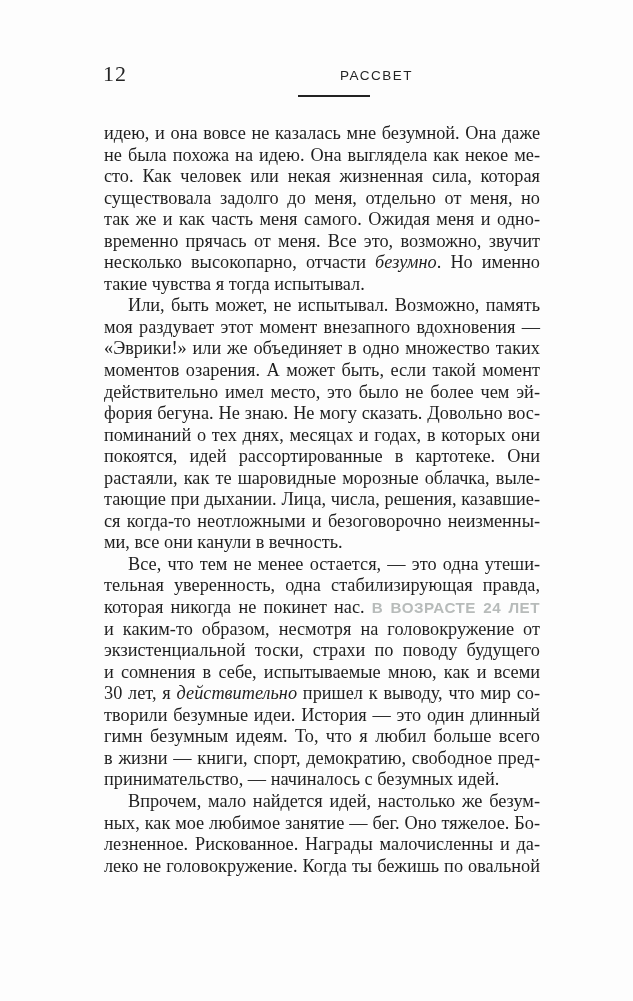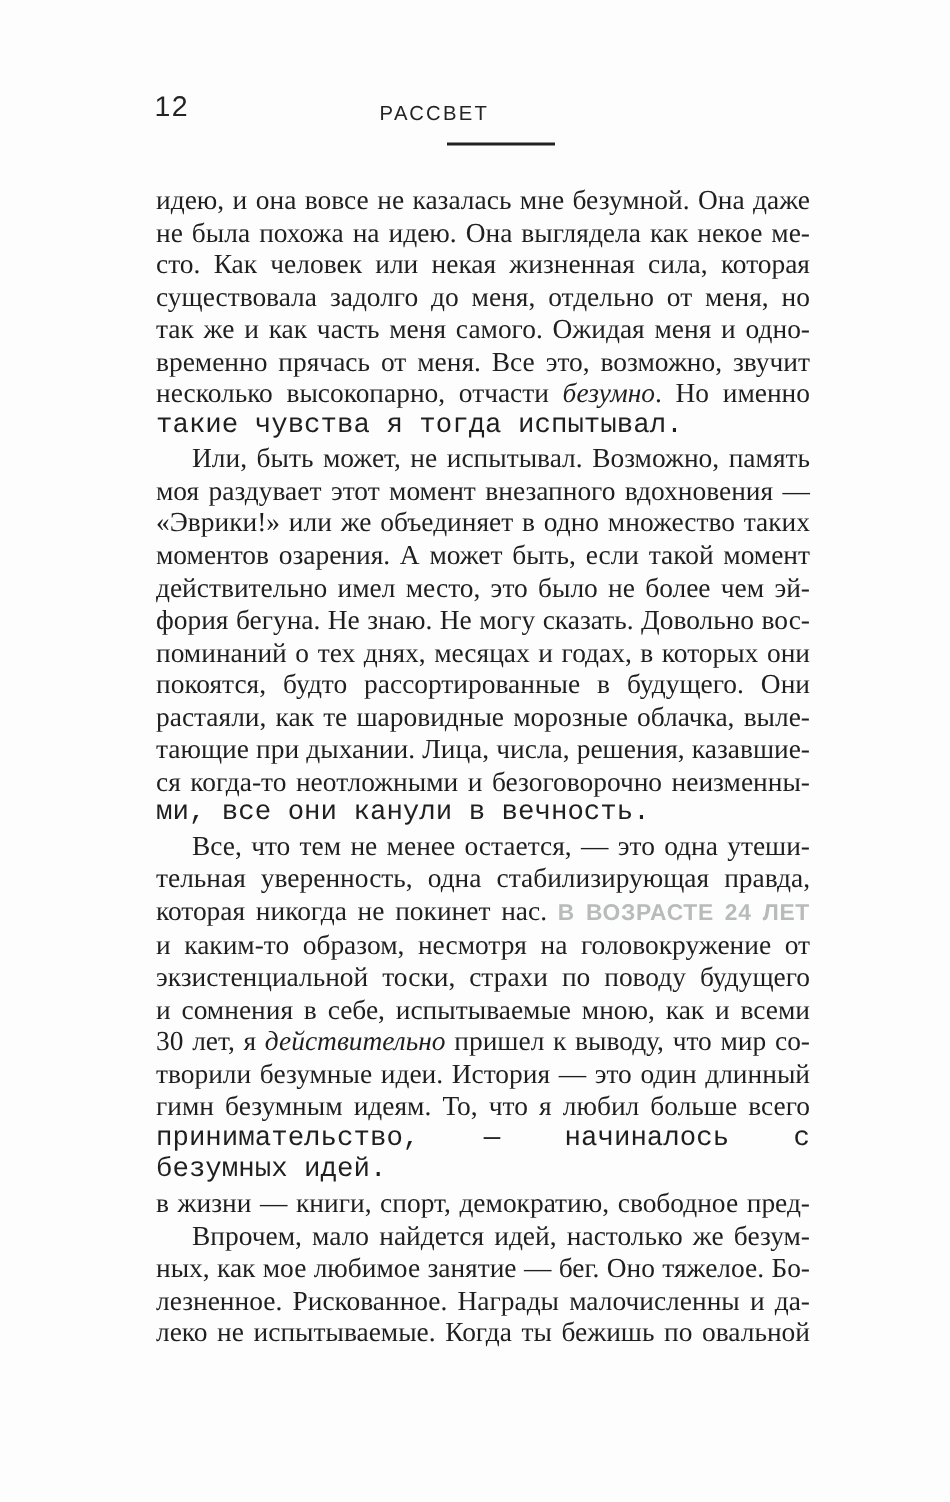--- a/index.html
+++ b/index.html
@@ -11,30 +11,30 @@
   .page {
     position: relative;
     width: 633px; height: 1001px;
     background: #fdfdfd;
     font-family: "Liberation Serif", serif;
     color: #1f1f1f;
   }
   .pagenum {
     position: absolute;
     left: 103px; top: 61px;
-    font-family: Liberation Sans, sans-serif;
-    font-size: 19px;
+    font-family: Liberation Serif, serif;
+    font-size: 22px;
     letter-spacing: 1px;
     color: #242424;
   }
   .runhead {
     position: absolute;
     left: 253px; top: 68px;
     width: 160px;
-    text-align: left;
+    text-align: right;
     font-family: "Liberation Sans", sans-serif;
     font-size: 13.5px;
     letter-spacing: 1.5px;
     color: #242424;
   }
   .runrule {
     position: absolute;
     left: 298px; top: 95px;
     width: 72px; height: 2px;
     background: #222;
@@ -46,21 +46,21 @@
   }
   .line {
     font-size: 18.3px;
     line-height: 21.55px;
     text-align: justify;
     text-align-last: justify;
     box-sizing: border-box;
     width: 436px;
   }
   .line.indent { padding-left: 24px; }
-  .line.end { text-align-last: left; font-family: Liberation Mono, monospace; }
+  .line.end { text-align-last: left; }
   .seg-i { font-style: italic; }
   .seg-hl {
     font-family: "Liberation Sans", sans-serif;
     font-weight: bold;
     font-size: 15.2px;
     letter-spacing: 0.5px;
     color: #b7bbba;
     margin-top: 48px;
   }
 </style>
@@ -80,34 +80,34 @@
       <div class="line"><span>временно прячась от меня. Все это, возможно, звучит</span></div>
       <div class="line"><span>несколько высокопарно, отчасти </span><span class="seg-i">безумно</span><span>. Но именно</span></div>
       <div class="line end"><span>такие чувства я тогда испытывал.</span></div>
       <div class="line indent"><span>Или, быть может, не испытывал. Возможно, память</span></div>
       <div class="line"><span>моя раздувает этот момент внезапного вдохновения —</span></div>
       <div class="line"><span>«Эврики!» или же объединяет в одно множество таких</span></div>
       <div class="line"><span>моментов озарения. А может быть, если такой момент</span></div>
       <div class="line"><span>действительно имел место, это было не более чем эй-</span></div>
       <div class="line"><span>фория бегуна. Не знаю. Не могу сказать. Довольно вос-</span></div>
       <div class="line"><span>поминаний о тех днях, месяцах и годах, в которых они</span></div>
-      <div class="line"><span>покоятся, будто рассортированные в будущего. Они</span></div>
+      <div class="line"><span>покоятся, идей рассортированные в картотеке. Они</span></div>
       <div class="line"><span>растаяли, как те шаровидные морозные облачка, выле-</span></div>
       <div class="line"><span>тающие при дыхании. Лица, числа, решения, казавшие-</span></div>
       <div class="line"><span>ся когда-то неотложными и безоговорочно неизменны-</span></div>
       <div class="line end"><span>ми, все они канули в вечность.</span></div>
       <div class="line indent"><span>Все, что тем не менее остается, — это одна утеши-</span></div>
       <div class="line"><span>тельная уверенность, одна стабилизирующая правда,</span></div>
       <div class="line"><span>которая никогда не покинет нас. </span><span class="seg-hl">В ВОЗРАСТЕ 24 ЛЕТ</span></div>
       <div class="line"><span>и каким-то образом, несмотря на головокружение от</span></div>
       <div class="line"><span>экзистенциальной тоски, страхи по поводу будущего</span></div>
       <div class="line"><span>и сомнения в себе, испытываемые мною, как и всеми</span></div>
       <div class="line"><span>30 лет, я </span><span class="seg-i">действительно</span><span> пришел к выводу, что мир со-</span></div>
       <div class="line"><span>творили безумные идеи. История — это один длинный</span></div>
       <div class="line"><span>гимн безумным идеям. То, что я любил больше всего</span></div>
+      <div class="line"><span>в жизни — книги, спорт, демократию, свободное пред-</span></div>
       <div class="line end"><span>принимательство, — начиналось с безумных идей.</span></div>
-      <div class="line"><span>в жизни — книги, спорт, демократию, свободное пред-</span></div>
       <div class="line indent"><span>Впрочем, мало найдется идей, настолько же безум-</span></div>
       <div class="line"><span>ных, как мое любимое занятие — бег. Оно тяжелое. Бо-</span></div>
       <div class="line"><span>лезненное. Рискованное. Награды малочисленны и да-</span></div>
-      <div class="line"><span>леко не испытываемые. Когда ты бежишь по овальной</span></div>
+      <div class="line"><span>леко не головокружение. Когда ты бежишь по овальной</span></div>
     </div>
 </div>
 
 </body></html>

